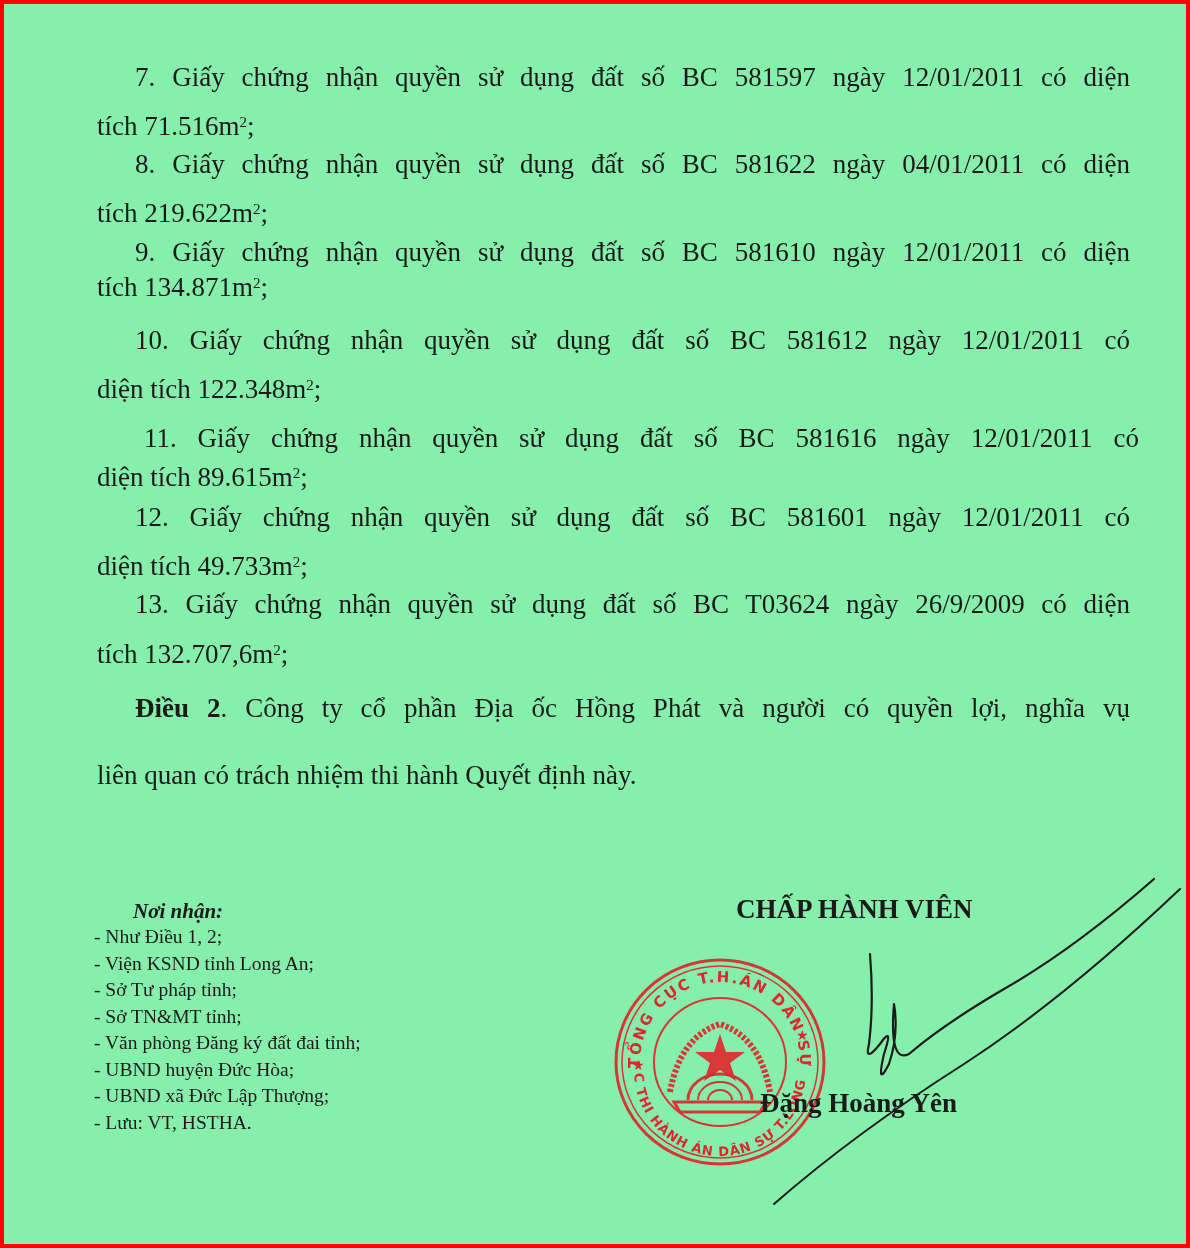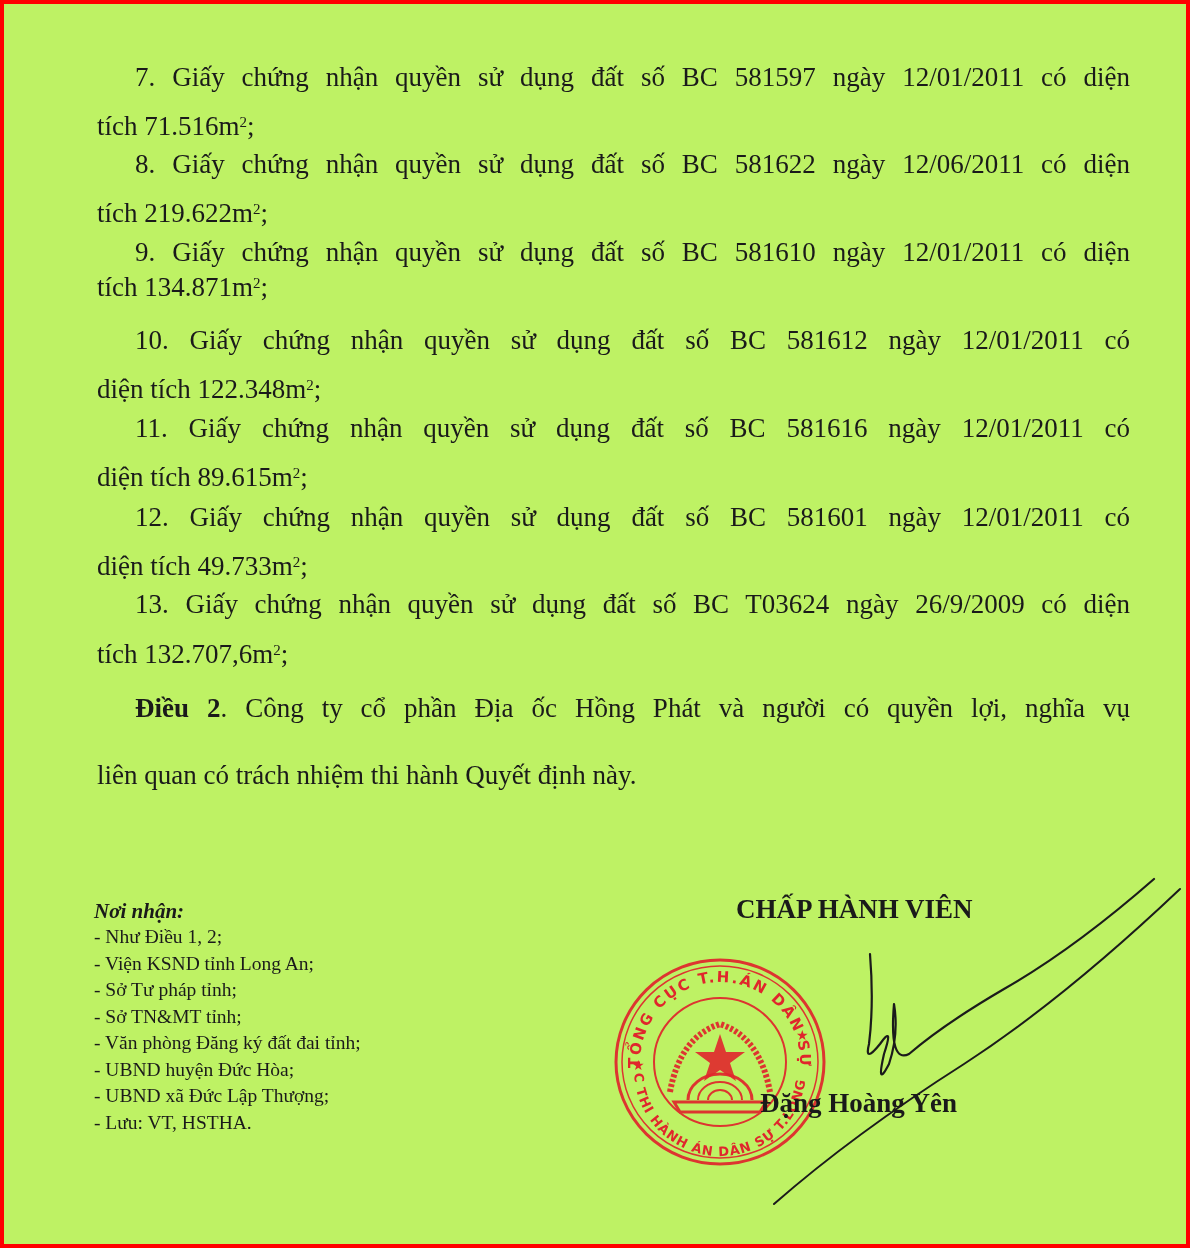--- a/index.html
+++ b/index.html
@@ -4,59 +4,59 @@
 <style>
   html, body { margin: 0; padding: 0; }
   body {
     width: 1190px; height: 1248px; position: relative; overflow: hidden;
     background: #ff0000;
     font-family: "Liberation Serif", "DejaVu Serif", serif;
     color: #1a1a1a;
   }
   .page {
     position: absolute; left: 4px; top: 4px; right: 4px; bottom: 4px;
-    background: #bef264;
+    background: #86efac;
   }
   .abs { position: absolute; white-space: nowrap; }
   .body-text { font-size: 27px; line-height: 44px; }
   .justify-line {
     position: absolute; left: 93px; width: 1033px;
     text-align: justify; text-align-last: justify;
     font-size: 27px; white-space: nowrap;
   }
   .first { left: 131px; width: 995px; }
   .cont { left: 93px; text-align: center; text-align-last: left; width: auto; }
   sup { font-size: 15px; vertical-align: top; position: relative; top: -4px; }
   b { font-weight: bold; }
-  .recipients-title { font-size: 21px; font-weight: bold; font-style: italic; }
+  .recipients-title { font-size: 21px; font-weight: bold; font-style: italic; margin-left: 39px; }
   .recipient { font-size: 19.5px; line-height: 26.5px; }
   .sig-title { font-size: 27px; font-weight: bold; }
   .sig-name { font-size: 27px; font-weight: bold; }
   svg { position: absolute; overflow: visible; }
 </style>
 </head>
 <body>
 
 <div class="page">
 
   <div>
 
     <div class="justify-line first" style="top:58px;"><span>7.</span> <span>Giấy chứng nhận quyền sử dụng đất số BC 581597 ngày 12/01/2011 có diện</span></div>
     <div class="abs cont body-text" style="top:100px;"><span>tích 71.516m</span><sup>2</sup><span>;</span></div>
 
-    <div class="justify-line first" style="top:145px;"><span>8.</span> <span>Giấy chứng nhận quyền sử dụng đất số BC 581622 ngày 12/06/2011 có diện</span></div>
+    <div class="justify-line first" style="top:145px;"><span>8.</span> <span>Giấy chứng nhận quyền sử dụng đất số BC 581622 ngày 04/01/2011 có diện</span></div>
     <div class="abs cont body-text" style="top:187px;"><span>tích 219.622m</span><sup>2</sup><span>;</span></div>
 
     <div class="justify-line first" style="top:233px;"><span>9.</span> <span>Giấy chứng nhận quyền sử dụng đất số BC 581610 ngày 12/01/2011 có diện</span></div>
     <div class="abs cont body-text" style="top:261px;"><span>tích 134.871m</span><sup>2</sup><span>;</span></div>
 
     <div class="justify-line first" style="top:321px;"><span>10.</span> <span>Giấy chứng nhận quyền sử dụng đất số BC 581612 ngày 12/01/2011 có</span></div>
     <div class="abs cont body-text" style="top:363px;"><span>diện tích 122.348m</span><sup>2</sup><span>;</span></div>
 
-    <div class="justify-line first" style="top:409px;"><span>11.</span> <span>Giấy chứng nhận quyền sử dụng đất số BC 581616 ngày 12/01/2011 có</span></div>
+    <div class="justify-line first" style="top:419px;margin-left:9px;"><span>11.</span> <span>Giấy chứng nhận quyền sử dụng đất số BC 581616 ngày 12/01/2011 có</span></div>
     <div class="abs cont body-text" style="top:451px;"><span>diện tích 89.615m</span><sup>2</sup><span>;</span></div>
 
     <div class="justify-line first" style="top:498px;"><span>12.</span> <span>Giấy chứng nhận quyền sử dụng đất số BC 581601 ngày 12/01/2011 có</span></div>
     <div class="abs cont body-text" style="top:540px;"><span>diện tích 49.733m</span><sup>2</sup><span>;</span></div>
 
     <div class="justify-line first" style="top:585px;"><span>13.</span> <span>Giấy chứng nhận quyền sử dụng đất số BC T03624 ngày 26/9/2009 có diện</span></div>
     <div class="abs cont body-text" style="top:628px;"><span>tích 132.707,6m</span><sup>2</sup><span>;</span></div>
   </div>
 
   <div>

